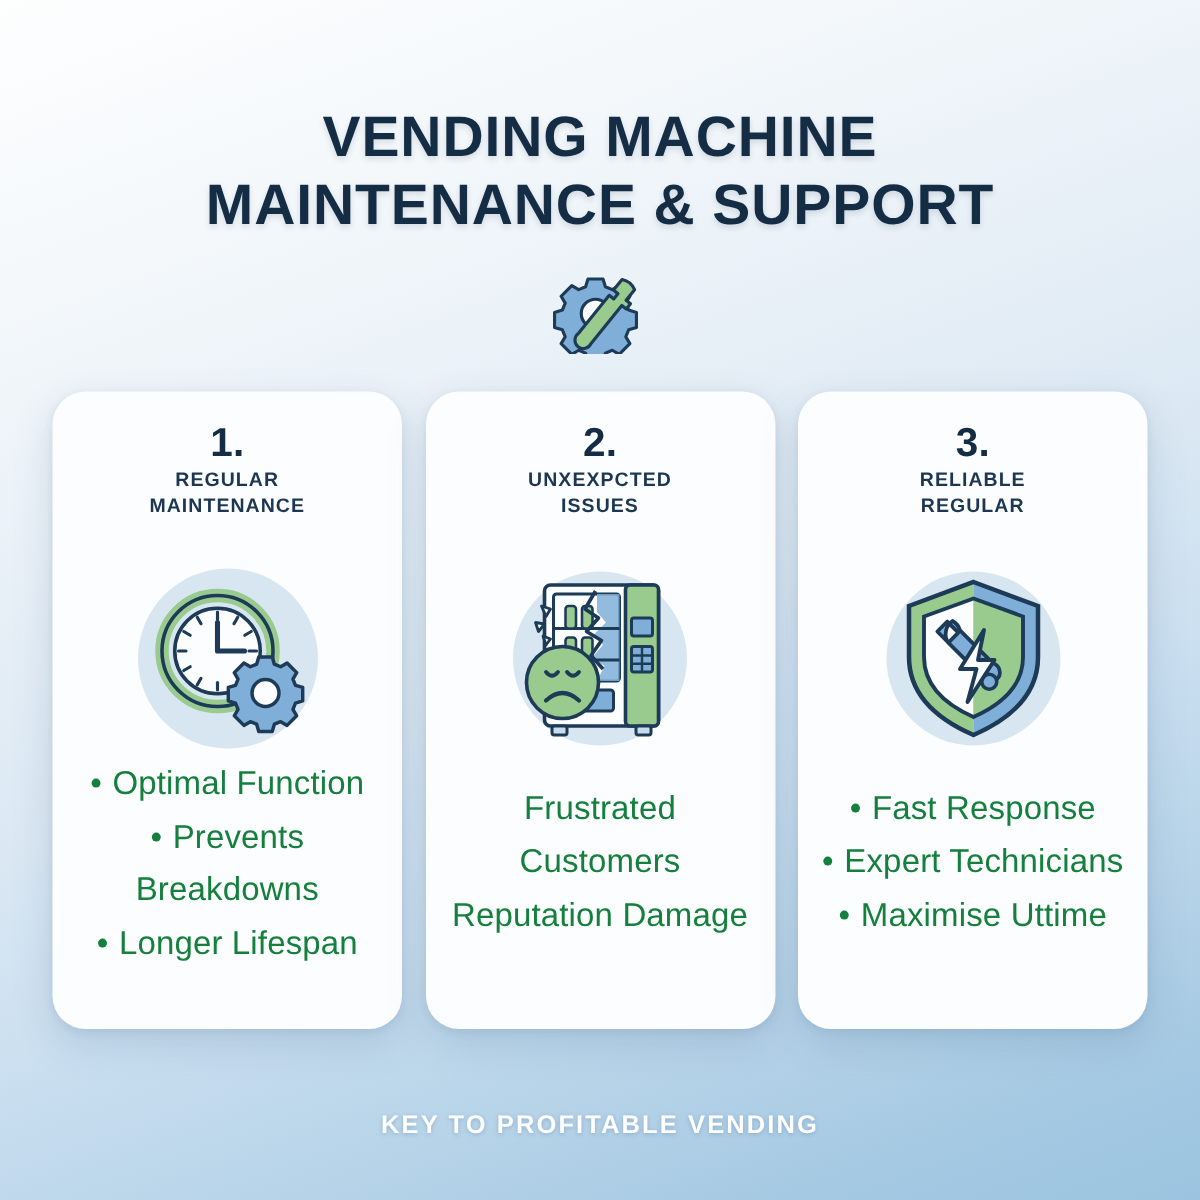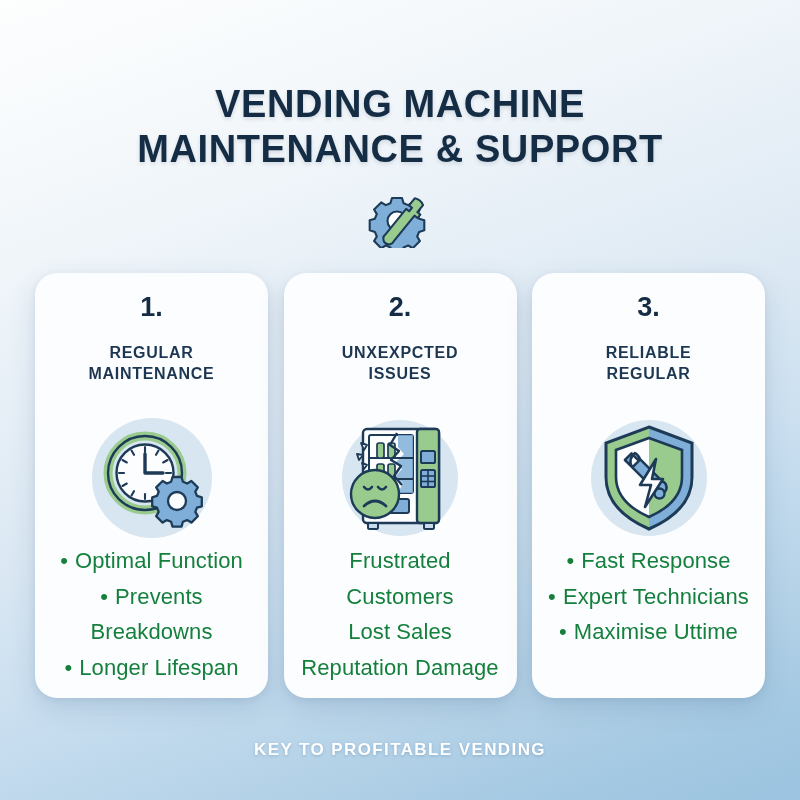--- a/index.html
+++ b/index.html
@@ -28,21 +28,20 @@
     display:flex;
     flex-direction:column;
     align-items:center;
   }
 
   
   .header {
     width:100%;
     padding-top:70px;
     text-align:center;
-    margin-top:12px;
   }
   .title {
     color:#152c45;
     font-size:38px;
     font-weight:bold;
     letter-spacing:0.6px;
     line-height:1.18;
     text-shadow:0 2px 4px rgba(20,40,70,0.14);
   }
   .title-line { display:block; }
@@ -74,23 +73,23 @@
     padding:18px 12px 20px;
   }
   .card-num {
     color:#152c45;
     font-size:27px;
     font-weight:bold;
     line-height:1.1;
     margin-top:2px;
   }
   .card-title {
-    margin-top:21px;
+    margin-top:2px;
     color:#1d3752;
-    font-size:16px;
+    font-size:13px;
     font-weight:bold;
     letter-spacing:0.7px;
     line-height:1.3;
     text-align:center;
   }
   .card-icon-wrap {
     margin-top:28px;
     width:130px; height:130px;
     display:flex;
     align-items:center;
@@ -247,21 +246,20 @@
 
           <circle cx="40" cy="81" r="24" fill="#9acb8e" stroke="#1d3a57" stroke-width="2.4"></circle>
           <path d="M29 74 q4 5 8 0" fill="none" stroke="#1d3a57" stroke-width="2.6" stroke-linecap="round"></path>
           <path d="M43 74 q4 5 8 0" fill="none" stroke="#1d3a57" stroke-width="2.6" stroke-linecap="round"></path>
           <path d="M29 93 q11 -10 22 0" fill="none" stroke="#1d3a57" stroke-width="2.8" stroke-linecap="round"></path>
         </svg>
       </div>
 
       <ul class="card-list">
         <li>Frustrated Customers</li>
-        <li>Lost Sales</li>
         <li>Reputation Damage</li>
       </ul>
     </div>
 
     <div class="card">
       <div class="card-num">3.</div>
       <div class="card-title">
         <span>RELIABLE</span><br>
         <span>REGULAR</span>
       </div>

